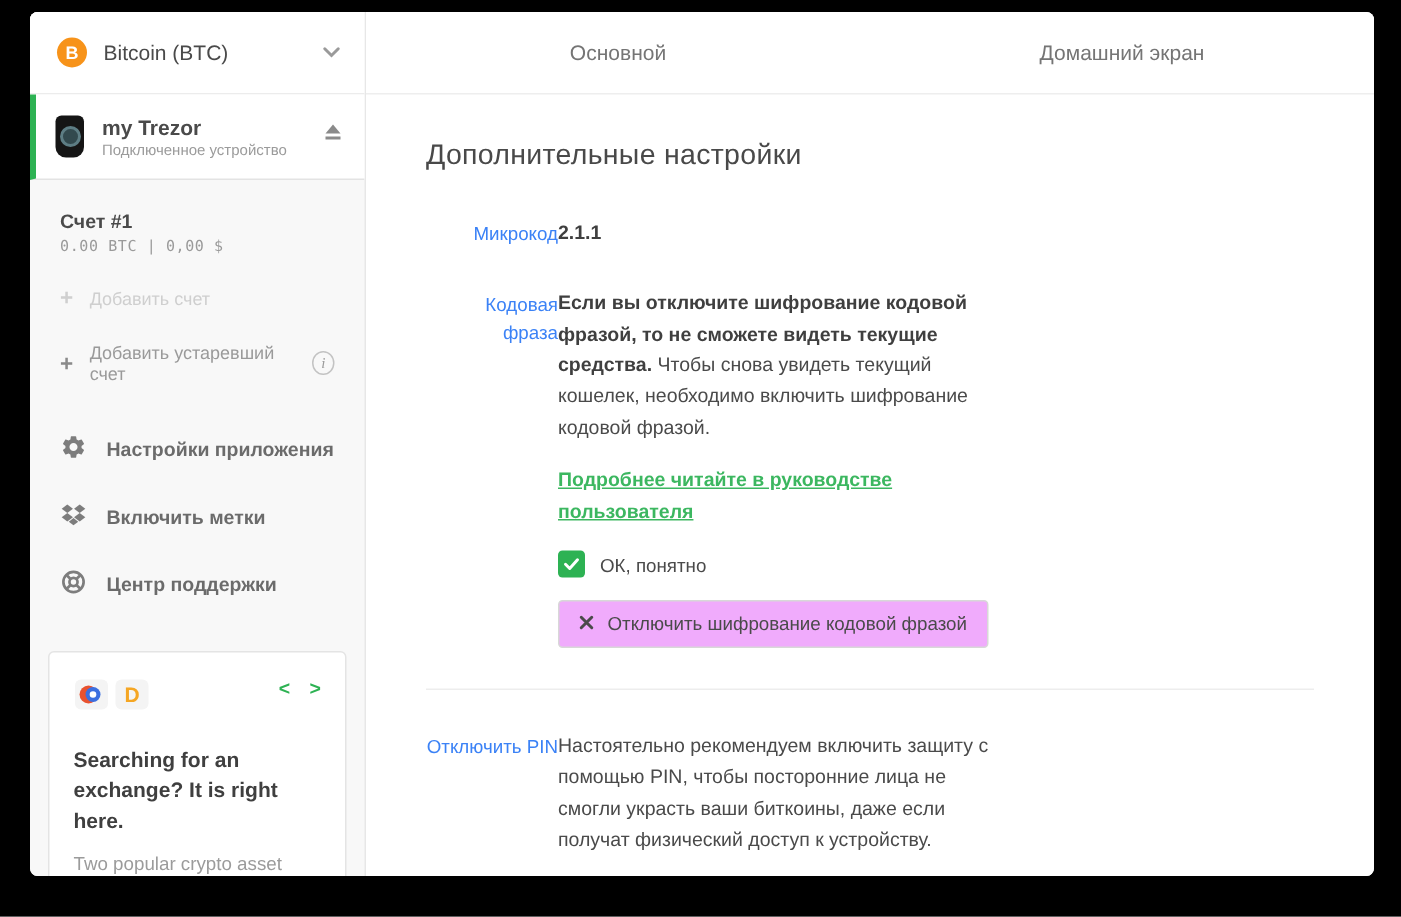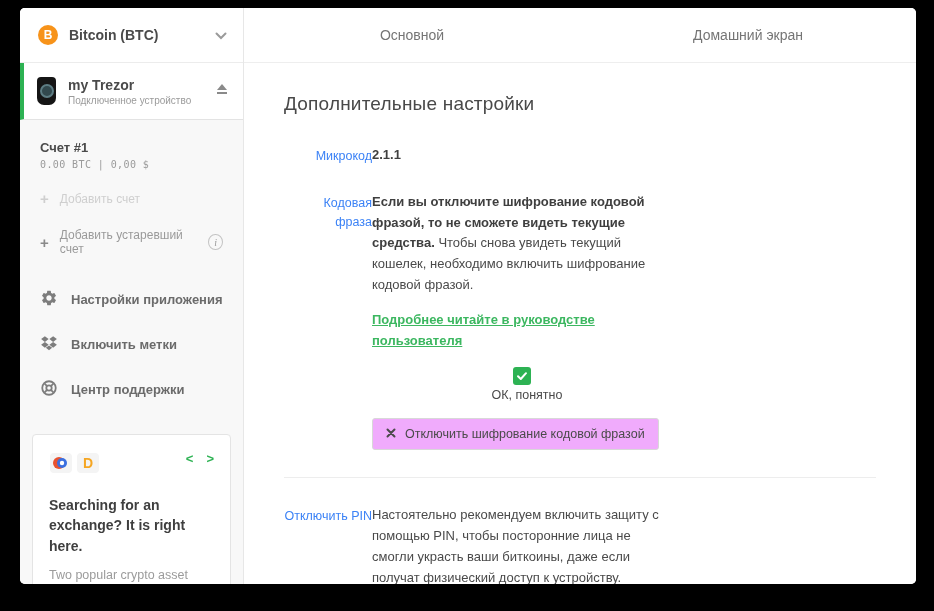--- a/index.html
+++ b/index.html
@@ -8,21 +8,21 @@
   .window { position:absolute; left:20px; top:8px; width:896px; height:576px; background:#fff;
             border-radius:5px; overflow:hidden; display:flex; }
 
   
   .sidebar { width:224px; flex-shrink:0; display:flex; flex-direction:column;
              border-right:1px solid #e7e7e7; background:#f8f8f8; }
   .coin-row { height:55px; background:#fff; border-bottom:1px solid #ececec; display:flex;
               align-items:center; padding:0 16px 0 18px; gap:11px; flex-shrink:0; cursor:pointer; }
   .coin-icon { width:20px; height:20px; border-radius:50%; background:#F7931A; color:#fff;
                font-weight:bold; font-size:12px; display:flex; align-items:center; justify-content:center; }
-  .coin-label { flex:1; font-size:14px; font-weight:bold; color:#4a4a4a; }
+  .coin-label { flex:1; font-size:14px; font-weight:normal; color:#4a4a4a; }
 
   .device-row { height:57px; background:#fff; border-left:4px solid #2DB253; border-bottom:1px solid #e3e3e3;
                 display:flex; align-items:center; padding:0 14px 0 13px; gap:12px; flex-shrink:0; cursor:pointer; }
   .device-shape { width:19px; height:28px; background:#151515; border-radius:4px 4px 7px 7px; position:relative; flex-shrink:0; }
   .device-shape::after { content:""; position:absolute; left:50%; top:7px; transform:translateX(-50%);
                          width:10px; height:10px; border-radius:50%; background:#32494e; border:2px solid #5d7d84; }
   .device-info { flex:1; }
   .device-name { font-size:14px; font-weight:bold; color:#4a4a4a; }
   .device-status { font-size:10px; color:#9b9b9b; margin-top:2px; }
 
@@ -66,21 +66,21 @@
   .page-title { font-size:19px; font-weight:400; color:#494949; margin:6px 0 30px; letter-spacing:.2px; }
 
   .setting-row { display:flex; align-items:flex-start; }
   .setting-label { width:88px; flex-shrink:0; text-align:right; font-size:12.5px; color:#3b82f6;
                    line-height:1.5; padding-top:2px; }
   .setting-body { width:300px; font-size:13px; line-height:1.6; color:#4a4a4a; }
   .firmware-value { font-weight:bold; color:#3f3f3f; }
   .warning strong { color:#3f3f3f; }
   .guide-link { display:inline-block; margin-top:14px; color:#3CB760; font-weight:bold;
                 text-decoration:underline; cursor:pointer; }
-  .checkbox-row { display:flex; align-items:center; margin:16px 0 13px; cursor:pointer;flex-direction:column; }
+  .checkbox-row { display:flex; margin:16px 0 13px; cursor:pointer; }
   .checkbox { width:18px; height:18px; background:#2DB253; border-radius:3px; display:flex;
               align-items:center; justify-content:center; flex-shrink:0; }
   .checkbox-label { margin-left:10px; font-size:12.5px; color:#4a4a4a; }
   .btn { display:inline-flex; align-items:center; gap:9px; background:#f0abfc; border:1px solid #d8d8d8;
          border-radius:3px; padding:8px 13px; font-size:12.5px; color:#4a4a4a;
          font-family:"Liberation Sans", sans-serif; cursor:pointer; }
   .btn.spaced { margin-top:13px; }
   .divider { border:0; border-top:1px solid #ededed; margin:27px 0; }
   .row-firmware { margin-bottom:26px; }
 </style>

